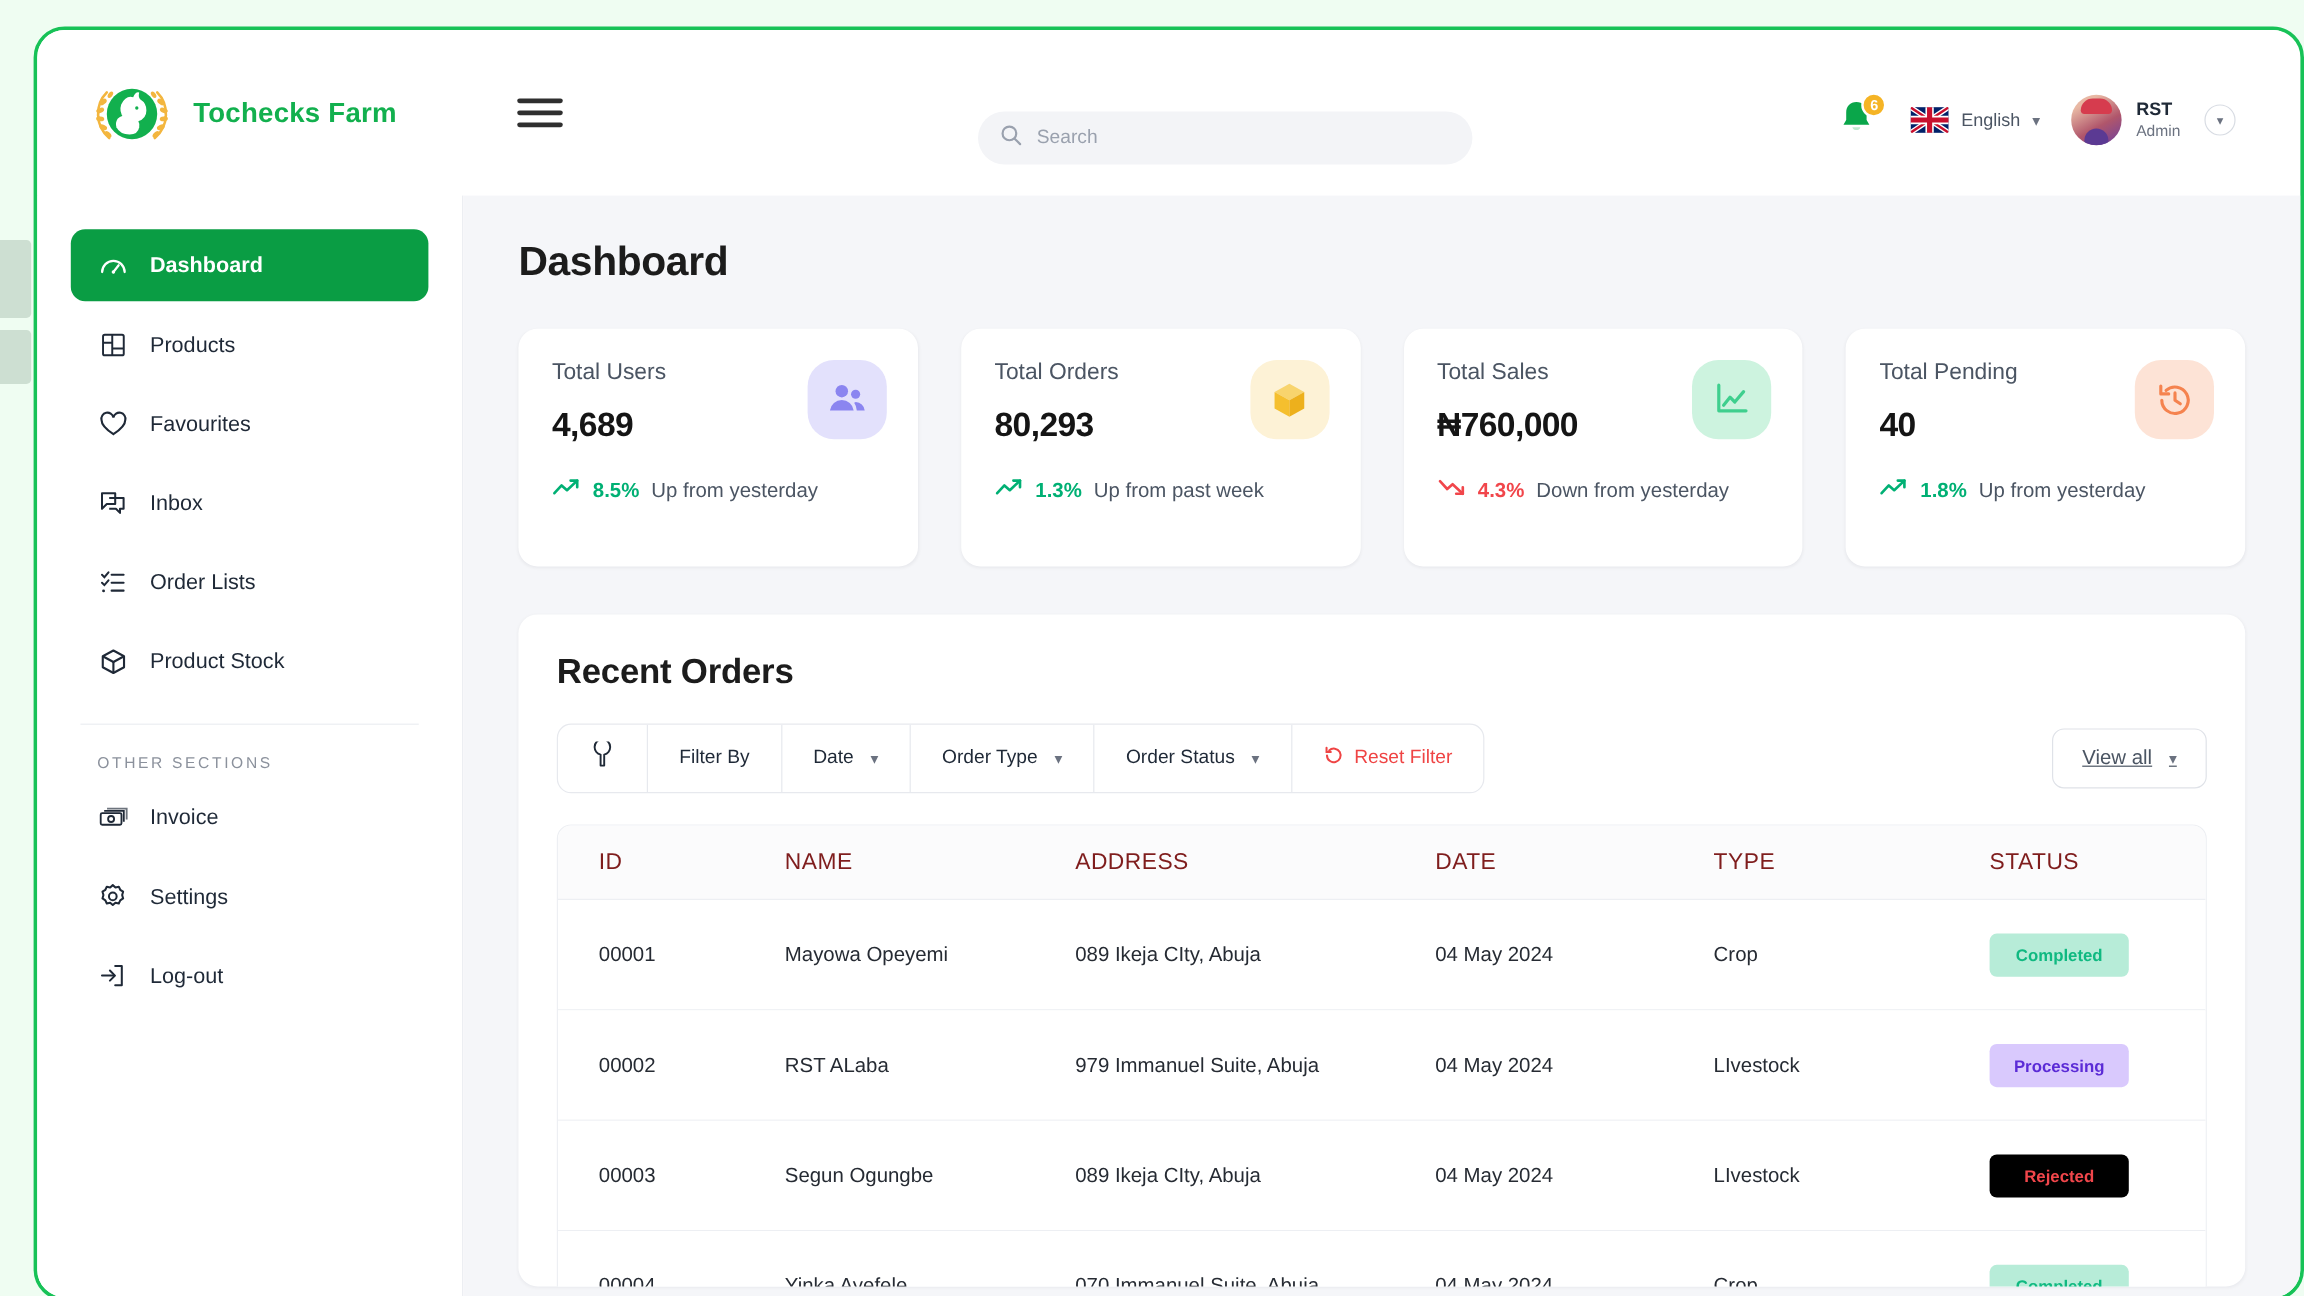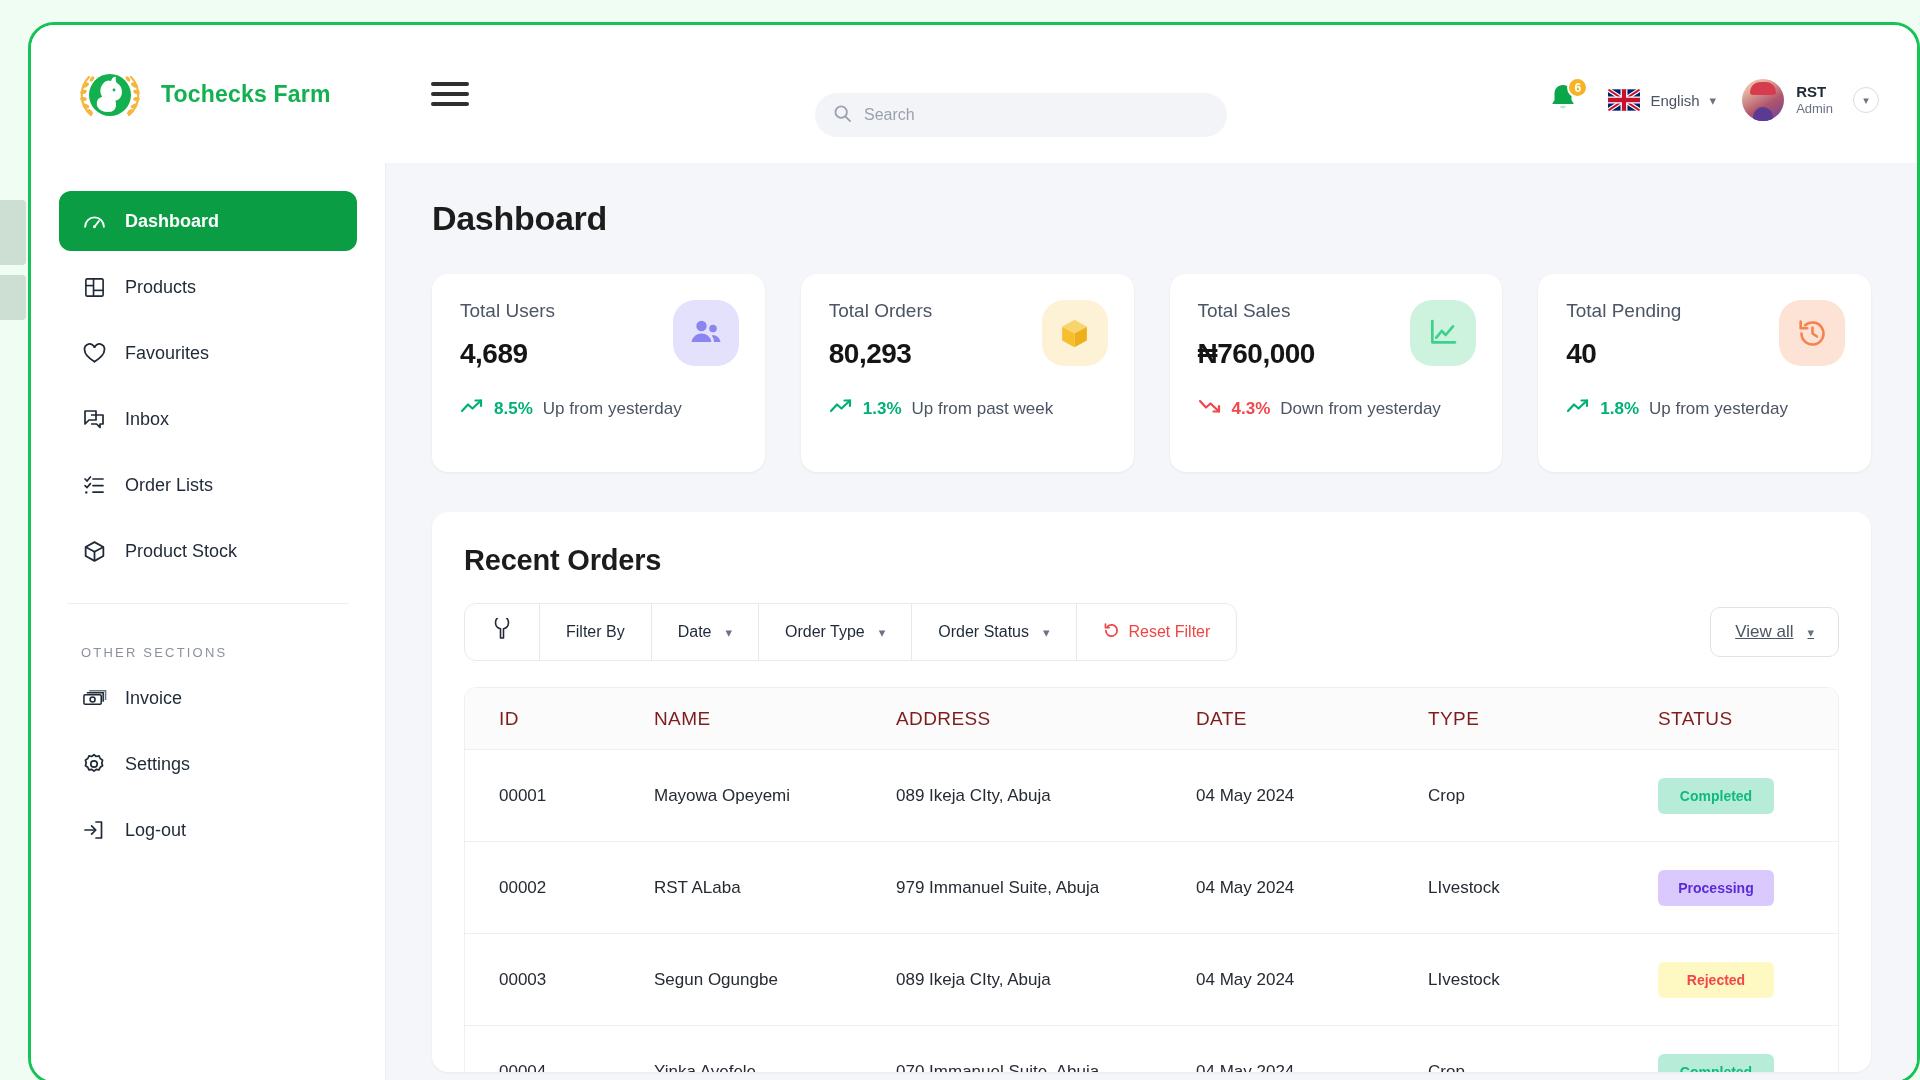--- a/index.html
+++ b/index.html
@@ -33,21 +33,21 @@
     position: absolute; left: 28px; top: 22px;
     width: 1892px; height: 1062px;
     background: #ffffff;
     border: 3px solid #17c257;
     border-radius: 26px;
     overflow: hidden;
   }
 
   
   .topbar {
-    position: absolute; left: 0; top: 0; right: 0; height: 138px;
+    position: absolute; left: 0; top: 0; right: 16px; height: 138px;
     background: #ffffff;
     display: flex; align-items: center;
   }
   .brand { display: flex; align-items: center; gap: 14px; margin-left: 42px; width: 300px; }
   .brand-logo { width: 74px; height: 74px; position: relative; }
   .brand-name { font-size: 23px; font-weight: 700; color: #12b04e; letter-spacing: .2px; }
 
   .hamburger { margin-left: 58px; width: 38px; cursor: pointer; }
   .hamburger span {
     display: block; height: 4px; background: #2f2f2f;
@@ -119,21 +119,21 @@
     display: flex; align-items: center; gap: 18px;
     height: 60px; margin: 6px 28px; padding: 0 22px;
     border-radius: 12px; cursor: pointer;
     color: #1f2937; font-size: 18px;
   }
   .nav-item.active { background: #0a9d44; color: #ffffff; font-weight: 700; }
   .nav-item .ico { width: 26px; height: 26px; display: flex; align-items: center; justify-content: center; flex: none; }
   .nav-divider { height: 1px; background: #eceef2; margin: 22px 36px 0 36px; }
   .section-label {
     font-size: 13px; letter-spacing: 2.2px; color: #8b919c;
-    margin: 41px 0 8px 50px; font-weight: 500;
+    margin: 24px 0 8px 50px; font-weight: 500;
   }
 
   
   .content {
     position: absolute; left: 355px; top: 138px; right: 0; bottom: 0;
     background: #f5f6f9; overflow: hidden; padding: 36px 46px 0 46px;
   }
   .page-title { font-size: 34px; font-weight: 800; color: #1c1c1c; letter-spacing: -.3px; }
 
   .cards { display: flex; gap: 36px; margin-top: 36px; }
@@ -191,21 +191,21 @@
   .c-date { width: 232px; }
   .c-type { width: 230px; }
   .c-status { flex: 1; }
   .pill {
     display: inline-flex; align-items: center; justify-content: center;
     min-width: 116px; height: 36px; border-radius: 6px;
     font-size: 14px; font-weight: 600; padding: 0 14px;
   }
   .pill.completed { background: #b7ecd8; color: #10b981; }
   .pill.processing { background: #d9c9fd; color: #5b2bd6; }
-  .pill.rejected { background: #fef9c3; color: #f1464b; }
+  .pill.rejected { background: #000000; color: #f1464b; }
 </style>
 </head>
 <body>
 
 <div class="page">
   <div class="edge-handle"></div>
   <div class="edge-handle2"></div>
   <div class="edge-bar"></div>
 
   <div class="app">

